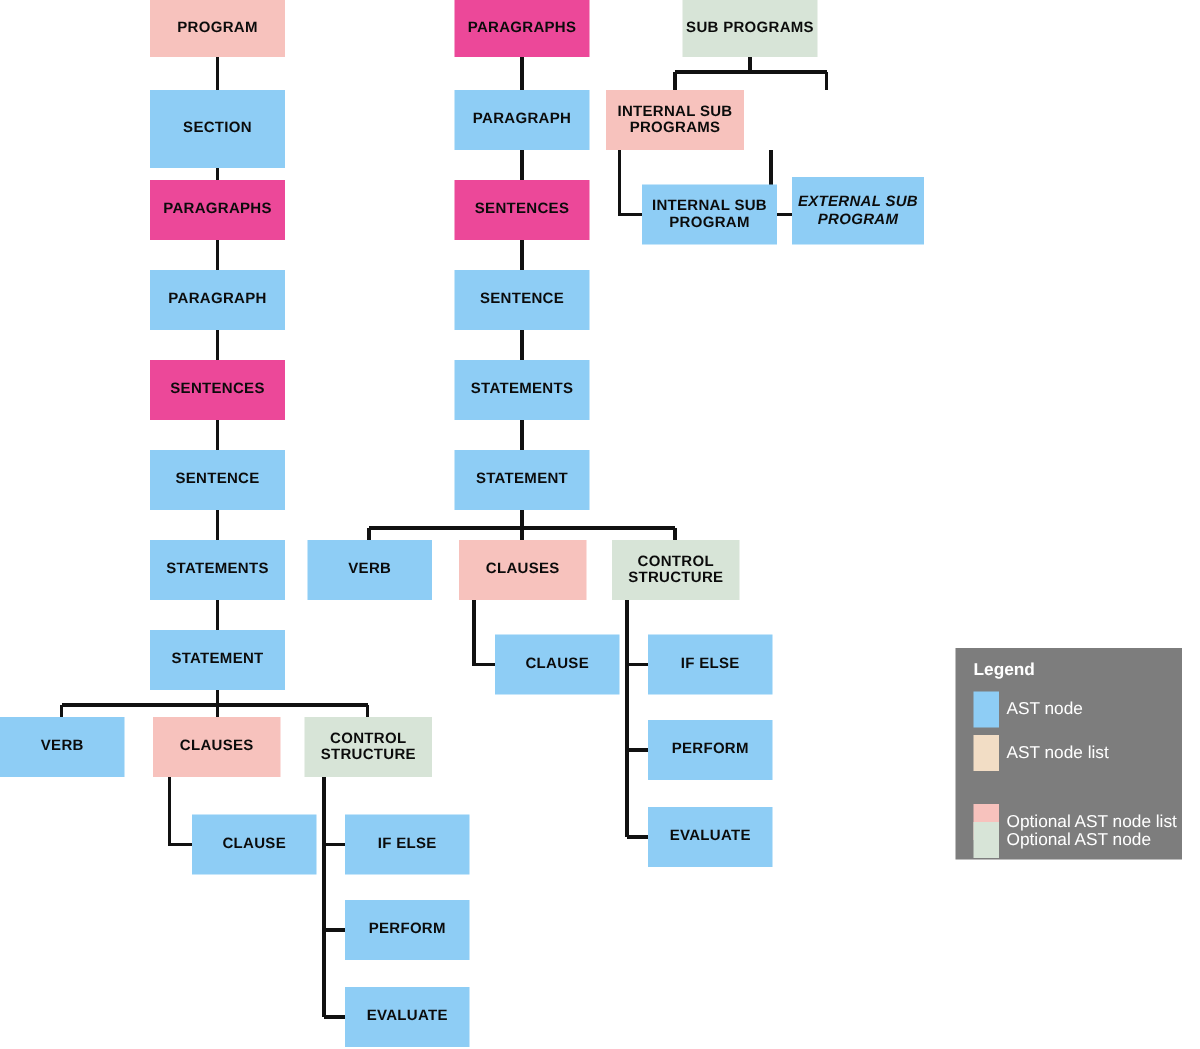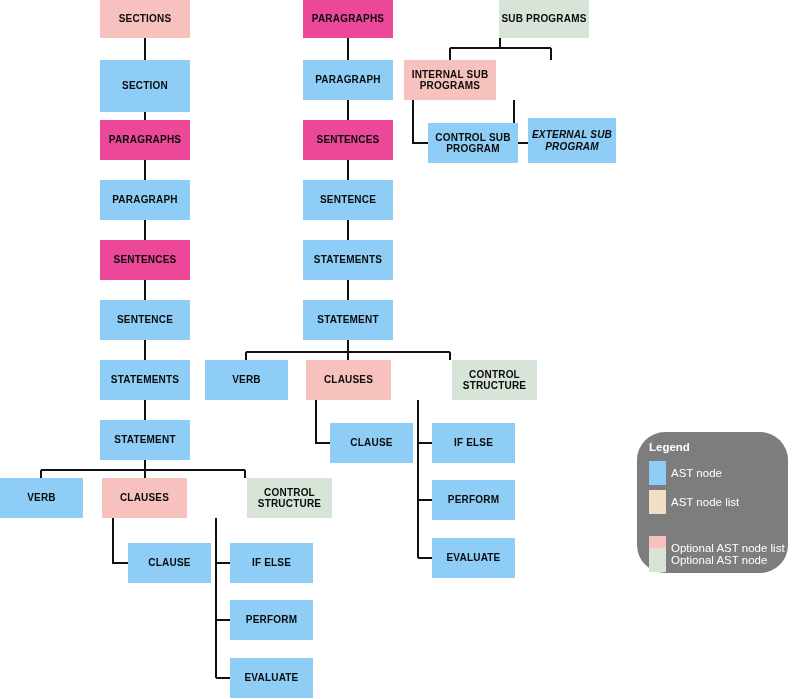--- a/index.html
+++ b/index.html
@@ -34,29 +34,28 @@
     font-weight: bold;
     letter-spacing: 0.2px;
     color: #0b0b0b;
     line-height: 1.15;
     padding: 1px 2px;
     z-index: 2;
   }
   .t-ast        { background: #8ecdf5; }
   .t-astlist    { background: #ec4899; }
   .t-optlist    { background: #f7c2bd; }
-  .t-opt        { background: #d7e4d7; margin-left: 44px; }
+  .t-opt        { background: #d7e4d7; }
 
   
   #legend {
     position: absolute;
     background: #7d7d7d;
     z-index: 3;
     box-sizing: border-box;
-    border-radius: 28px;
   }
   #legend-title {
     position: absolute;
     left: 12px;
     top: 9px;
     color: #ffffff;
     font-size: 11.5px;
     font-weight: bold;
     font-family: "Liberation Sans", sans-serif;
   }
@@ -131,21 +130,21 @@
       <path d="M450,48 L551,48"></path>
       <path d="M450,48 L450,60"></path>
       <path d="M551,48 L551,60"></path>
 
       <path d="M413,100 L413,143 L428,143"></path>
 
       <path d="M514,100 L514,143 L528,143"></path>
     </g>
   </svg>
 
-  <div class="node t-optlist" style="left:100px;top:0px;width:90px;height:38px;">SECTIONS</div>
+  <div class="node t-optlist" style="left:100px;top:0px;width:90px;height:38px;">PROGRAM</div>
 
   <div class="node t-ast" style="left:100px;top:60px;width:90px;height:52px;">SECTION</div>
 
   <div class="node t-astlist" style="left:100px;top:120px;width:90px;height:40px;">PARAGRAPHS</div>
 
   <div class="node t-ast" style="left:100px;top:180px;width:90px;height:40px;">PARAGRAPH</div>
 
   <div class="node t-astlist" style="left:100px;top:240px;width:90px;height:40px;">SENTENCES</div>
 
   <div class="node t-ast" style="left:100px;top:300px;width:90px;height:40px;">SENTENCE</div>
@@ -192,21 +191,21 @@
 
   <div class="node t-ast" style="left:432px;top:480px;width:83px;height:40px;">PERFORM</div>
 
   <div class="node t-ast" style="left:432px;top:538px;width:83px;height:40px;">EVALUATE</div>
 
   <div class="node t-opt" style="left:455px;top:0px;width:90px;height:38px;">SUB PROGRAMS</div>
 
   <div class="node t-optlist" style="left:404px;top:60px;width:92px;height:40px;">INTERNAL SUB PROGRAMS</div>
 
 
-  <div class="node t-ast" style="left:428px;top:123px;width:90px;height:40px;">CONTROL SUB PROGRAM</div>
+  <div class="node t-ast" style="left:428px;top:123px;width:90px;height:40px;">INTERNAL SUB PROGRAM</div>
 
   <div class="node t-ast" style="left:528px;top:118px;width:88px;height:45px;font-style:italic;">EXTERNAL SUB PROGRAM</div>
 
   <div id="legend" style="left:637px;top:432px;width:151px;height:141px;">
     <div id="legend-title">Legend</div>
 
     <div class="legend-row" style="top:29px;">
       <span class="legend-swatch" style="background:#8ecdf5;"></span>
       <span class="legend-label">AST node</span>
     </div>

